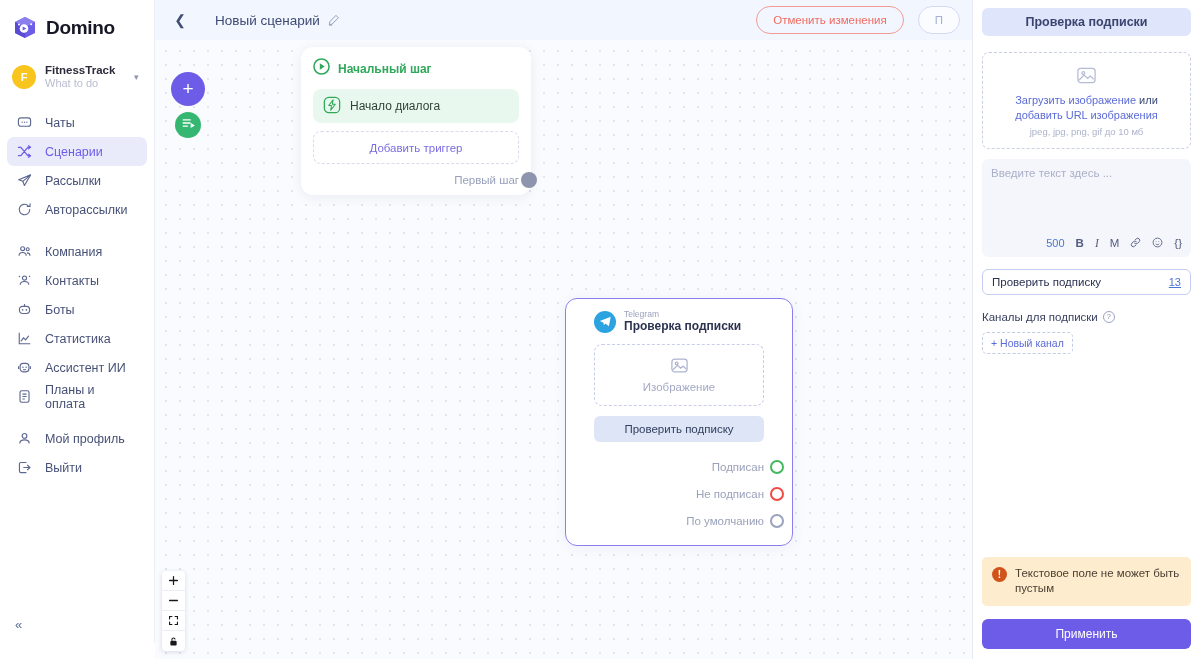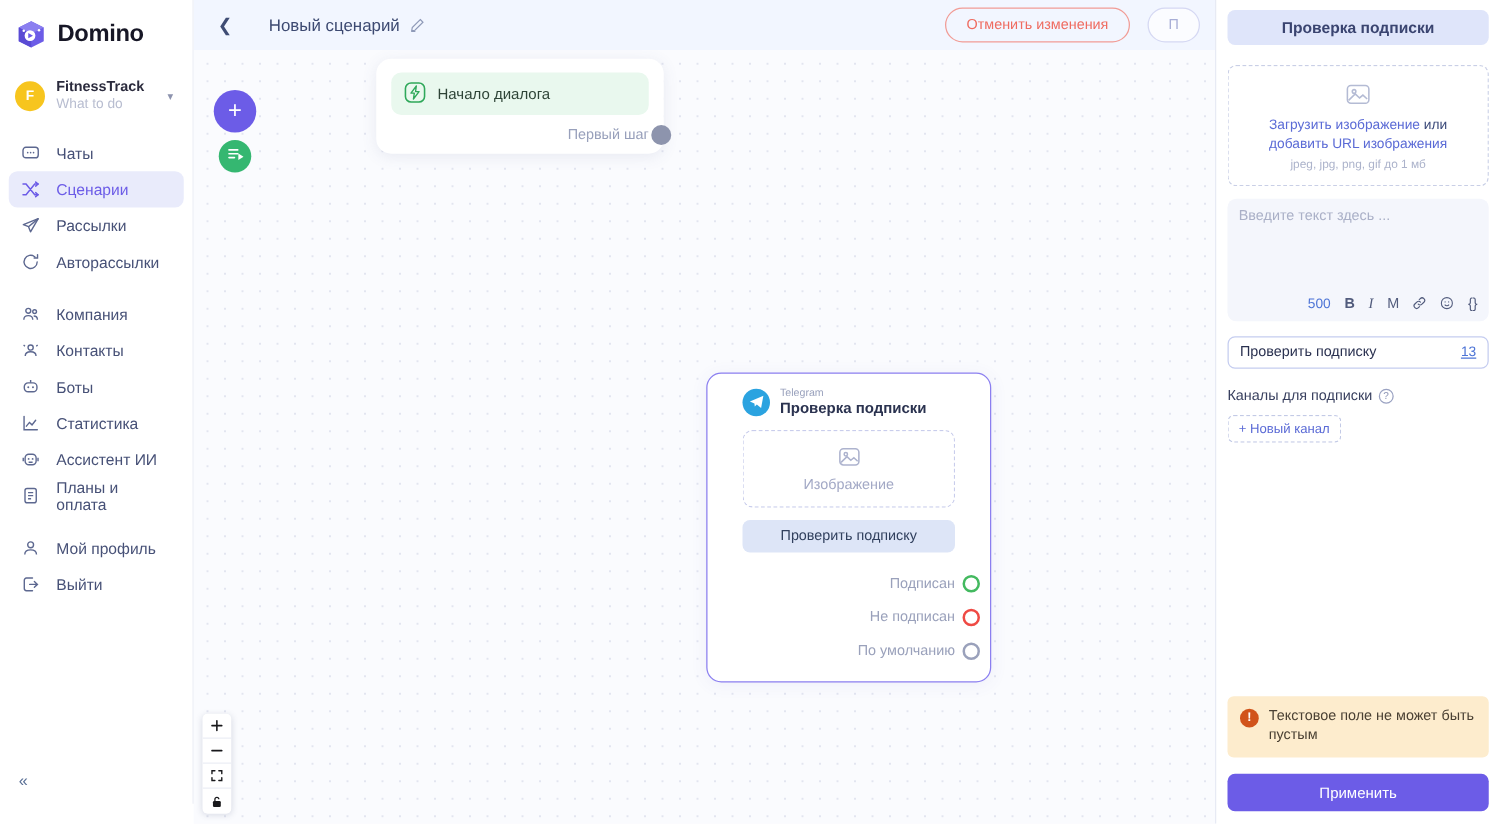--- a/index.html
+++ b/index.html
@@ -458,29 +458,39 @@
       <svg class="edge-svg">
         <defs>
           <marker id="arrow" markerWidth="7" markerHeight="7" refX="5.5" refY="3" orient="auto">
             <path d="M0,0 L6,3 L0,6 z" fill="#9aa0ad"></path>
           </marker>
         </defs>
         <path d="M371,143 C395,200 398,290 411,342" stroke="#9aa0ad" stroke-width="1.6" fill="none" marker-end="url(#arrow)"></path>
       </svg>
 
       <div class="node node-start">
+        <div class="node-hdr">
+          <span>
+            <svg viewBox="0 0 18 18" width="17" height="17">
+              <circle cx="9" cy="9" r="8" fill="none" stroke="#2fa85a" stroke-width="1.6"></circle>
+              <path d="M7.2 5.6 L12.4 9 L7.2 12.4 Z" fill="#2fa85a"></path>
+            </svg>
+          </span>
+          <span class="node-hdr-title">Начальный шаг</span>
+        </div>
         <div class="pill-green">
           <span>
             <svg viewBox="0 0 20 20" width="18" height="18">
               <rect x="1.5" y="1.5" width="17" height="17" rx="5" fill="none" stroke="#2fa85a" stroke-width="1.4"></rect>
               <path d="M11.2 4.2 L6.4 10.6 L9.4 10.6 L8.6 15.8 L13.6 9.2 L10.5 9.2 Z" fill="none" stroke="#2fa85a" stroke-width="1.2" stroke-linejoin="round"></path>
             </svg>
           </span>
           <span>Начало диалога</span>
         </div>
+        <div class="dashed-box">Добавить триггер</div>
         <div class="node-foot">
           <span>Первый шаг</span>
           <span class="handle-filled"></span>
         </div>
       </div>
 
       <div class="node node-tg">
         <div class="tg-hdr">
           <span class="tg-icon">
             <svg viewBox="0 0 20 20" width="13" height="13">
@@ -552,21 +562,21 @@
       <div class="upload-pic">
         <svg viewBox="0 0 22 22" width="21" height="21" fill="none" stroke="#b4bbd4" stroke-width="1.3">
           <rect x="2" y="3.5" width="18" height="15" rx="3"></rect>
             <circle cx="7.6" cy="8.5" r="1.5"></circle>
             <path d="M3 16 8.6 10.6l3.6 3.4 2.8-2.4 3.6 3.3"></path>
         </svg>
       </div>
       <div class="upload-main">
         <span class="lnk">Загрузить изображение</span><span> или </span><span class="lnk">добавить URL изображения</span>
       </div>
-      <div class="upload-hint">jpeg, jpg, png, gif до 1 мб</div>
+      <div class="upload-hint">jpeg, jpg, png, gif до 10 мб</div>
     </div>
 
     <div class="text-area-wrap">
       <div class="ta-placeholder">Введите текст здесь ...</div>
       <div class="ta-tools">
         <span class="ta-count">500</span>
         <span class="ta-ic b">B</span>
         <span class="ta-ic i">I</span>
         <span class="ta-ic">M</span>
         <span class="ta-ic">

